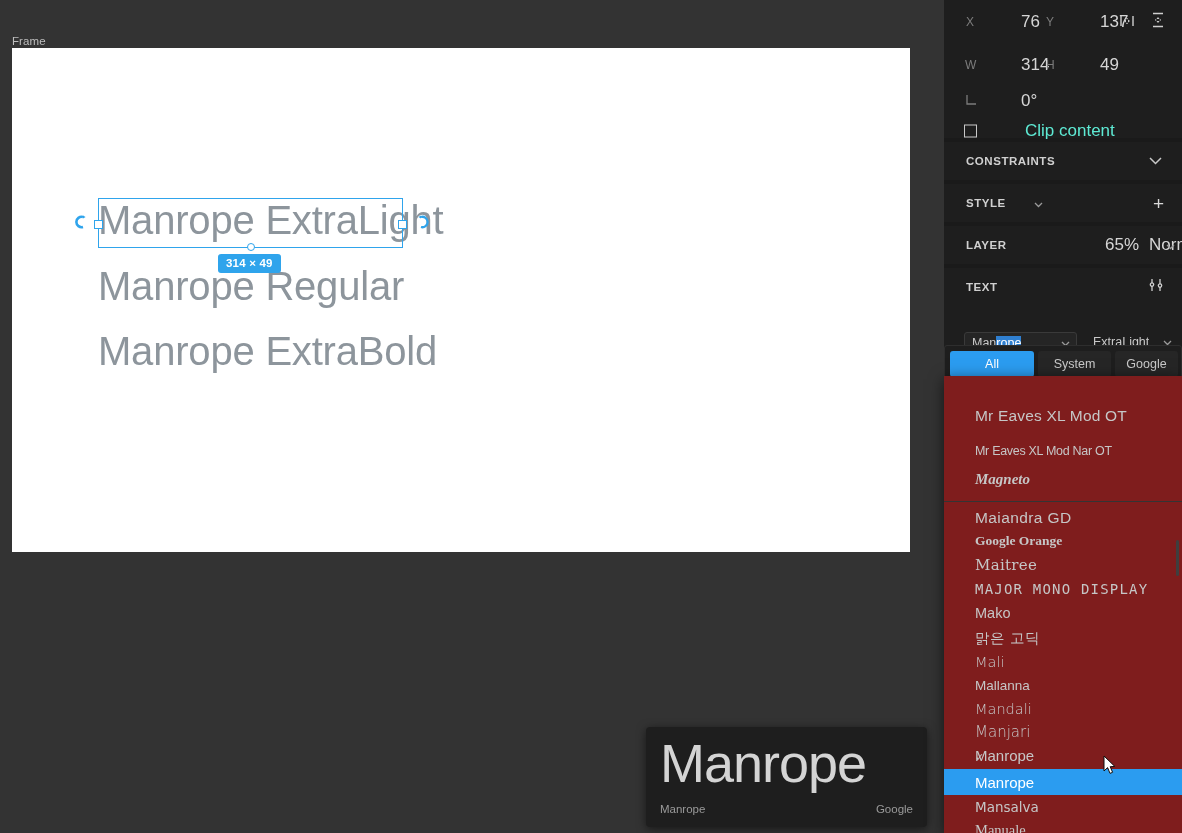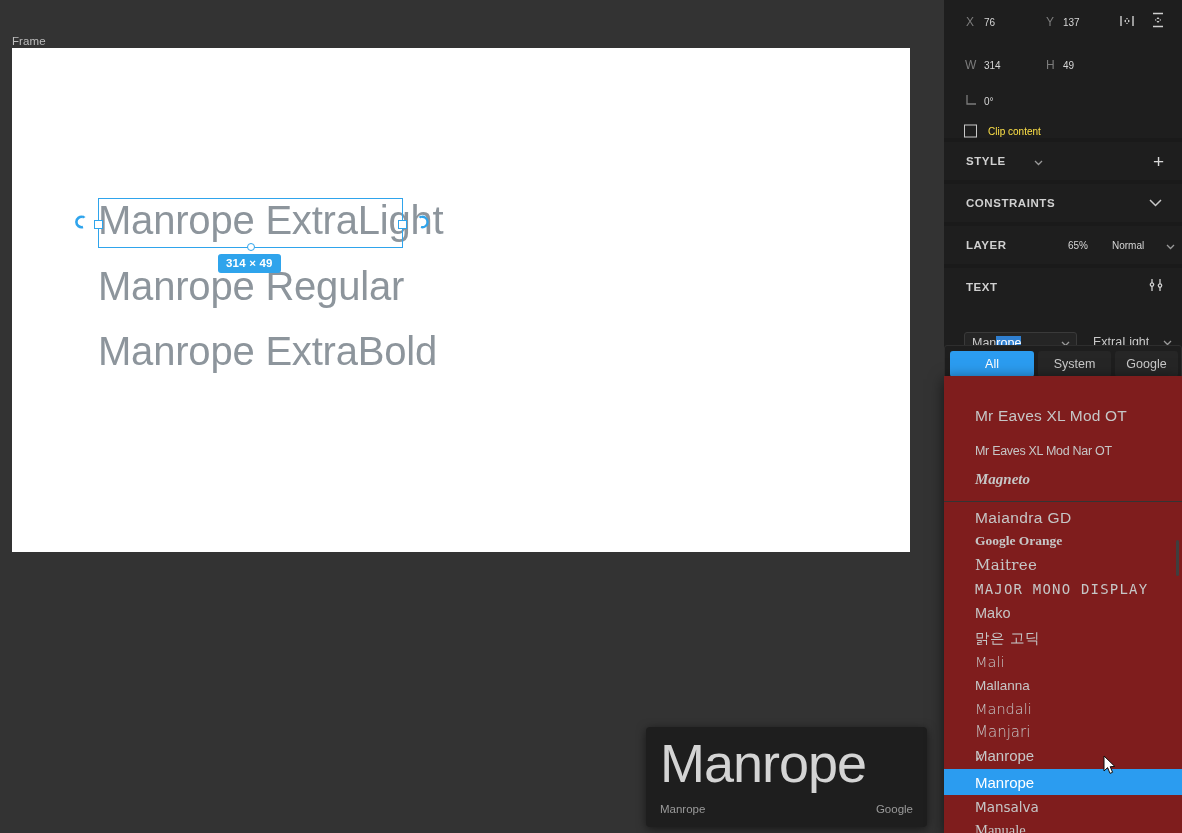--- a/index.html
+++ b/index.html
@@ -41,21 +41,21 @@
            box-shadow:0 2px 10px rgba(0,0,0,.55);overflow:hidden;}
   .preview .big{position:absolute;left:14px;top:5px;font-size:54px;color:#d4d4d4;font-weight:300;letter-spacing:-1px;}
   .preview .meta-l{position:absolute;left:14px;bottom:12px;font-size:11.5px;color:#9a9a9a;}
   .preview .meta-r{position:absolute;right:14px;bottom:12px;font-size:11.5px;color:#9a9a9a;}
 
   
   .panel{position:absolute;left:944px;top:0;width:238px;height:833px;background:#1a1a1a;}
   .sect{background:#1e1e1e;margin-bottom:4px;position:relative;}
   .row{position:relative;height:32px;}
   .lbl{position:absolute;color:#7c7c7c;font-size:12px;top:50%;transform:translateY(-50%);}
-  .val{position:absolute;color:#d6d6d6;font-size:10px;top:50%;transform:translateY(-50%);}
+  .val{position:absolute;color:#d6d6d6;font-size:17px;top:50%;transform:translateY(-50%);margin-left:37px;}
   .icn{position:absolute;top:50%;transform:translateY(-50%);color:#cfcfcf;}
 
   .xy{height:43px;}
   .secthead{height:38px;position:relative;}
   .secthead .t{position:absolute;left:22px;top:50%;transform:translateY(-50%);
        color:#d0d0d0;font-size:11.5px;font-weight:bold;letter-spacing:.55px;}
   .chev{position:absolute;right:20px;top:50%;transform:translateY(-50%);color:#c8c8c8;font-size:11px;}
   .plus{position:absolute;right:18px;top:50%;transform:translateY(-50%);color:#d8d8d8;font-size:19px;line-height:1;}
 
   .cbox{position:absolute;left:20px;top:50%;transform:translateY(-50%);width:13px;height:13px;border:1.5px solid #c9c9c9;box-sizing:border-box;}
@@ -168,41 +168,41 @@
       <div class="row" style="height:30px;">
         <div class="icn" style="left:21px;">
           <svg width="12" height="12" viewBox="0 0 12 12">
               <path d="M2 1v9h9" fill="none" stroke="#7c7c7c" stroke-width="1.3"></path>
             </svg>
         </div>
         <div class="val" style="left:40px;">0°</div>
       </div>
       <div class="row" style="height:30px;">
         <div class="cbox"></div>
-        <div class="val" style="left:44px;color:#fde047;">Clip content</div>
+        <div class="val" style="left:44px;color:#5eead4;">Clip content</div>
+      </div>
+    </div>
+
+    <div class="sect secthead">
+      <div class="t">CONSTRAINTS</div>
+      <div class="chev">
+        <svg width="13" height="8" viewBox="0 0 13 8">
+            <path d="M1 1l5.5 5.5L12 1" fill="none" stroke="#c8c8c8" stroke-width="1.5"></path>
+          </svg>
       </div>
     </div>
 
     <div class="sect secthead">
       <div class="t">STYLE</div>
       <span style="position:absolute;left:90px;top:50%;transform:translateY(-50%);">
         <svg width="9" height="6" viewBox="0 0 9 6">
             <path d="M1 1l3.5 3.5L8 1" fill="none" stroke="#9a9a9a" stroke-width="1.3"></path>
           </svg>
       </span>
       <div class="plus">+</div>
-    </div>
-
-    <div class="sect secthead">
-      <div class="t">CONSTRAINTS</div>
-      <div class="chev">
-        <svg width="13" height="8" viewBox="0 0 13 8">
-            <path d="M1 1l5.5 5.5L12 1" fill="none" stroke="#c8c8c8" stroke-width="1.5"></path>
-          </svg>
-      </div>
     </div>
 
     <div class="sect secthead">
       <div class="t">LAYER</div>
       <div class="val" style="left:124px;">65%</div>
       <div class="val" style="left:168px;">Normal</div>
       <span style="position:absolute;left:222px;top:50%;transform:translateY(-50%);">
         <svg width="9" height="6" viewBox="0 0 9 6">
             <path d="M1 1l3.5 3.5L8 1" fill="none" stroke="#9a9a9a" stroke-width="1.3"></path>
           </svg>

